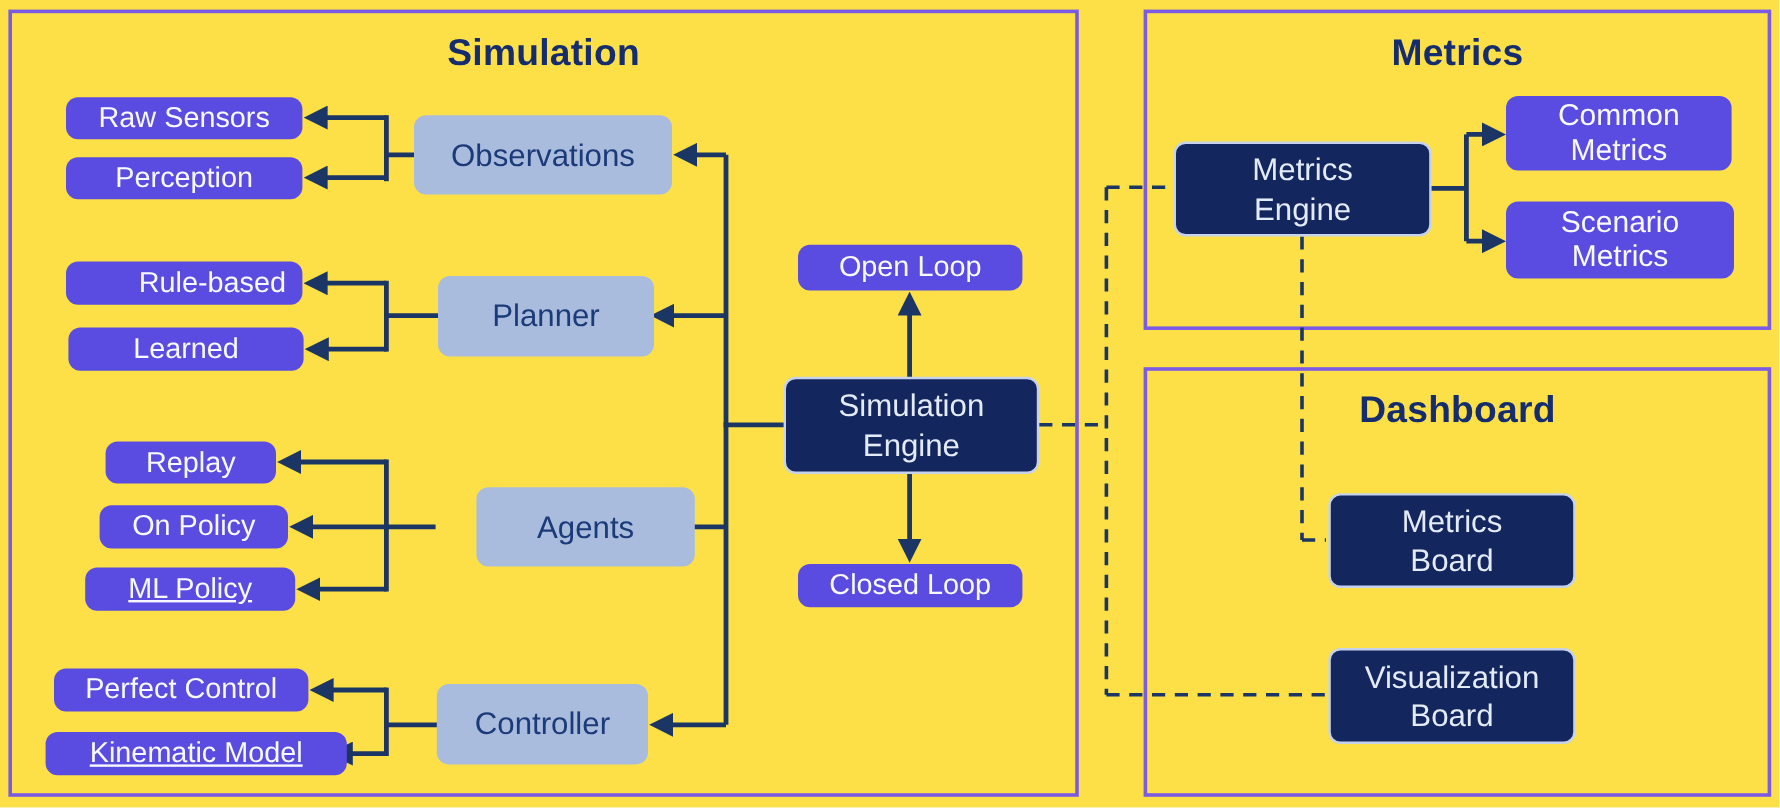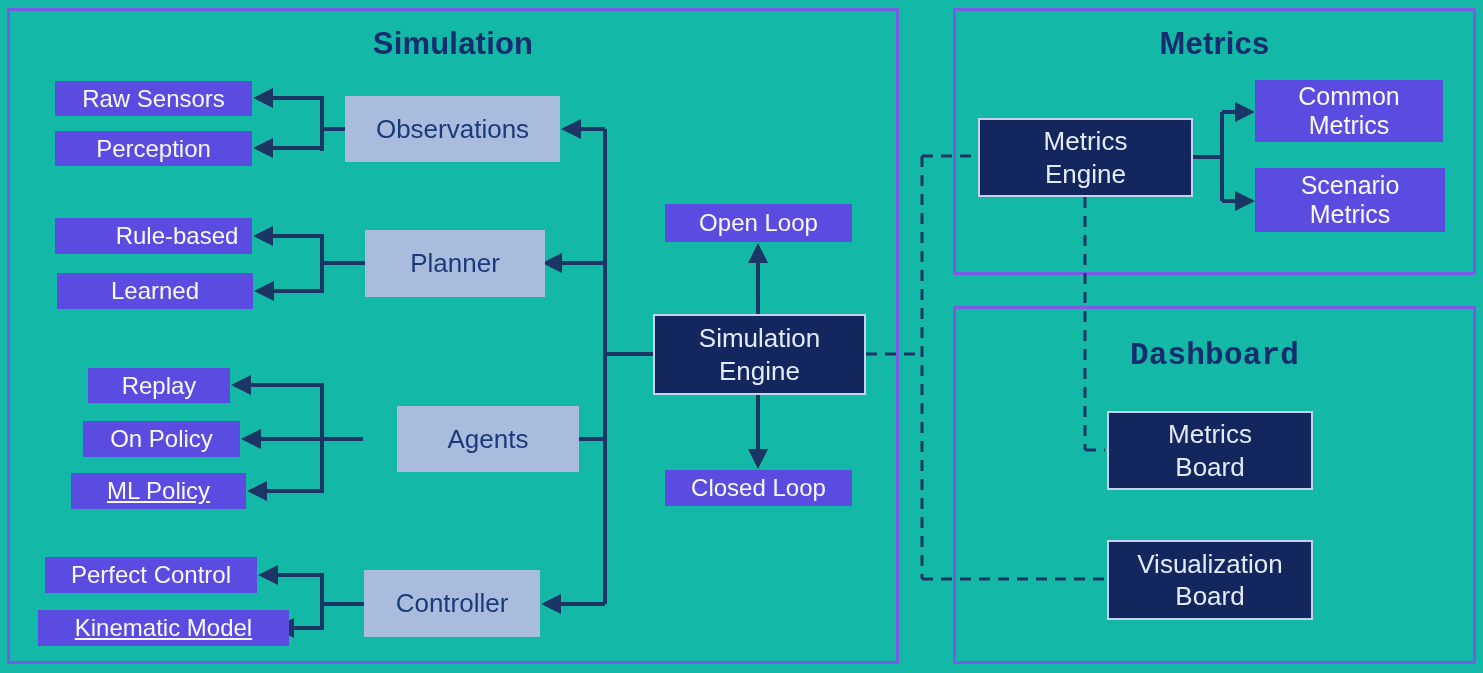--- a/index.html
+++ b/index.html
@@ -1,20 +1,20 @@
 <!DOCTYPE html>
 <html><head>
 <meta charset="utf-8">
 <style>
   html, body { margin: 0; padding: 0; background: #ffffff; }
   #canvas {
     position: relative;
     width: 1483px;
     height: 673px;
-    background: #14b8a6;
+    background: #fde047;
     font-family: "Liberation Sans", sans-serif;
     overflow: hidden;
   }
   .frame {
     position: absolute;
     border: 3px solid #7B5BE4;
     box-sizing: border-box;
     background: transparent;
   }
   .title {
@@ -25,20 +25,21 @@
     text-align: center;
     letter-spacing: 0.2px;
   }
   .node {
     position: absolute;
     display: flex;
     align-items: center;
     justify-content: center;
     text-align: left;
     box-sizing: border-box;
+    border-radius: 10px;
   }
   .chip {
     background: #5B4CE1;
     color: #F7F9FF;
     font-size: 24px;
   }
   .chip.two {
     flex-direction: column;
     font-size: 25px;
     line-height: 1.18;
@@ -63,21 +64,21 @@
 <body>
 
 <div id="canvas">
 
   <div class="frame" style="left:7px; top:8px; width:892px; height:656px;"></div>
   <div class="frame" style="left:953px; top:8px; width:523px; height:267px;"></div>
   <div class="frame" style="left:953px; top:306px; width:523px; height:358px;"></div>
 
   <div class="title" style="left:7px; top:26px; width:892px;">Simulation</div>
   <div class="title" style="left:953px; top:26px; width:523px;">Metrics</div>
-  <div class="title" style="left:953px; top:338px; width:523px;font-family:Liberation Mono, monospace;">Dashboard</div>
+  <div class="title" style="left:953px; top:324px; width:523px;">Dashboard</div>
 
   <svg class="wires" width="1483" height="673" viewBox="0 0 1483 673">
     <defs>
       <marker id="ah" viewBox="0 0 10 10" refX="7" refY="5" markerWidth="5" markerHeight="5" orient="auto" markerUnits="strokeWidth">
         <path d="M0 0 L10 5 L0 10 z" fill="#1B3664"></path>
       </marker>
     </defs>
 
     <g stroke="#1B3664" stroke-width="4" fill="none">
 

